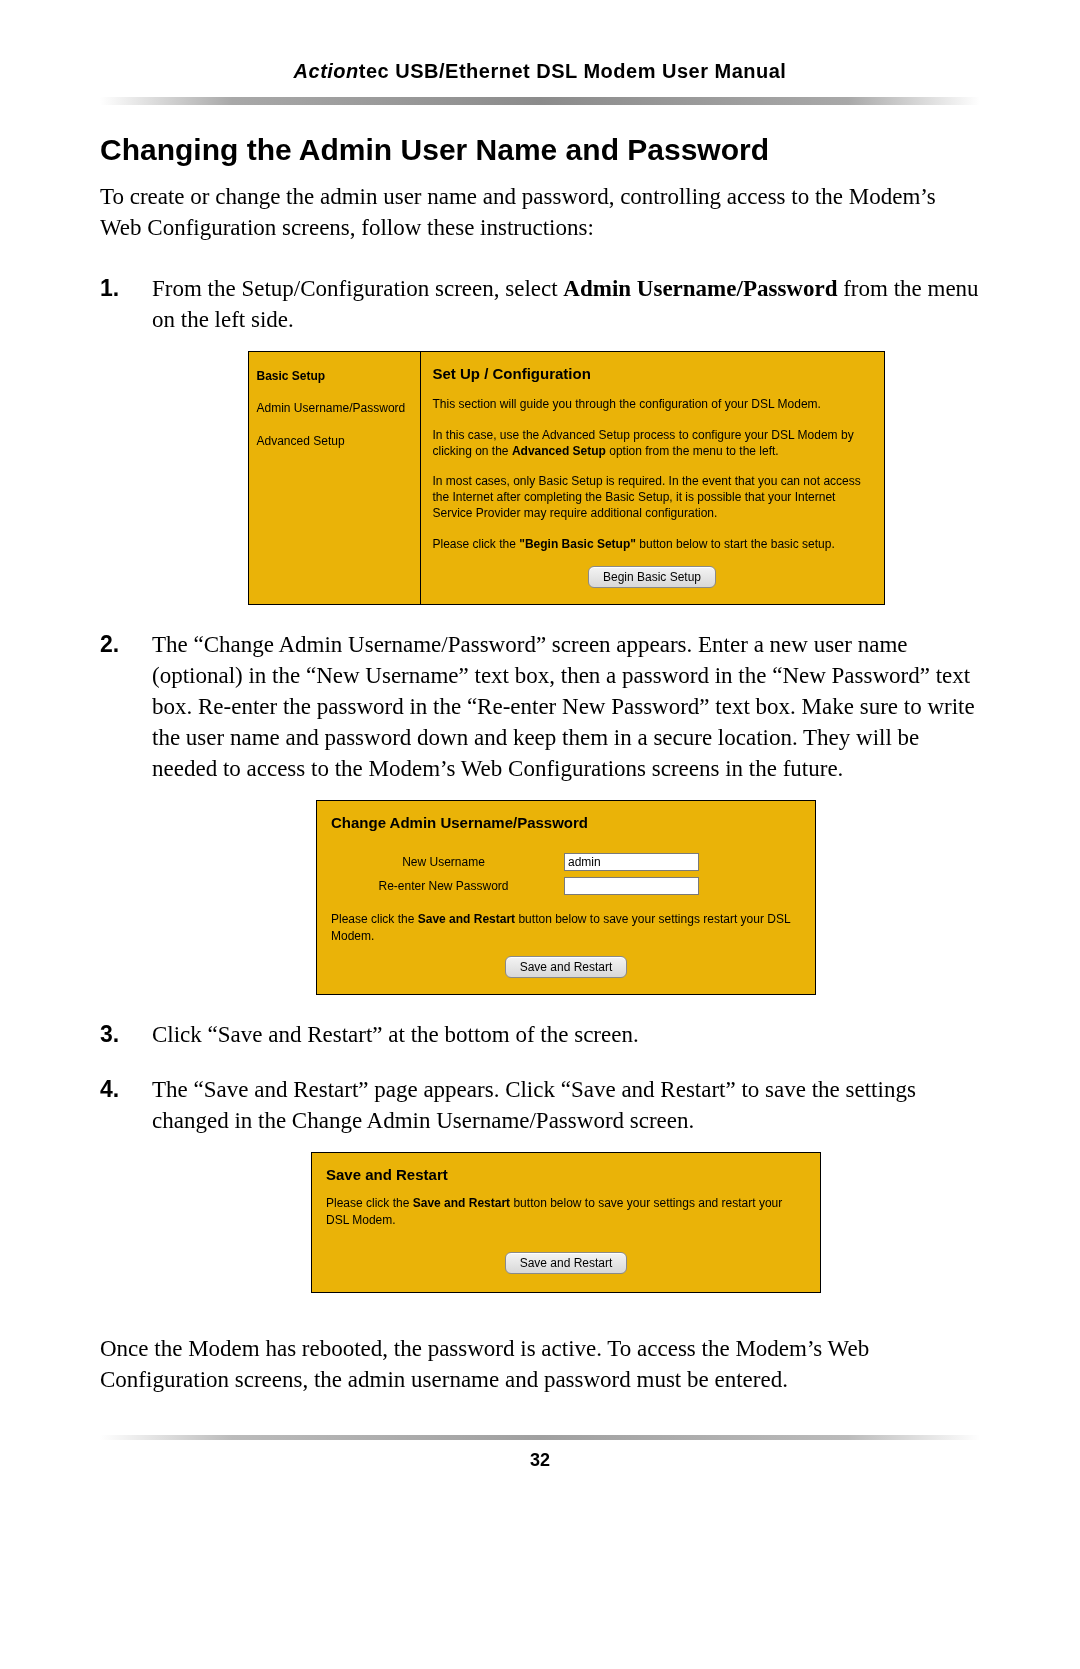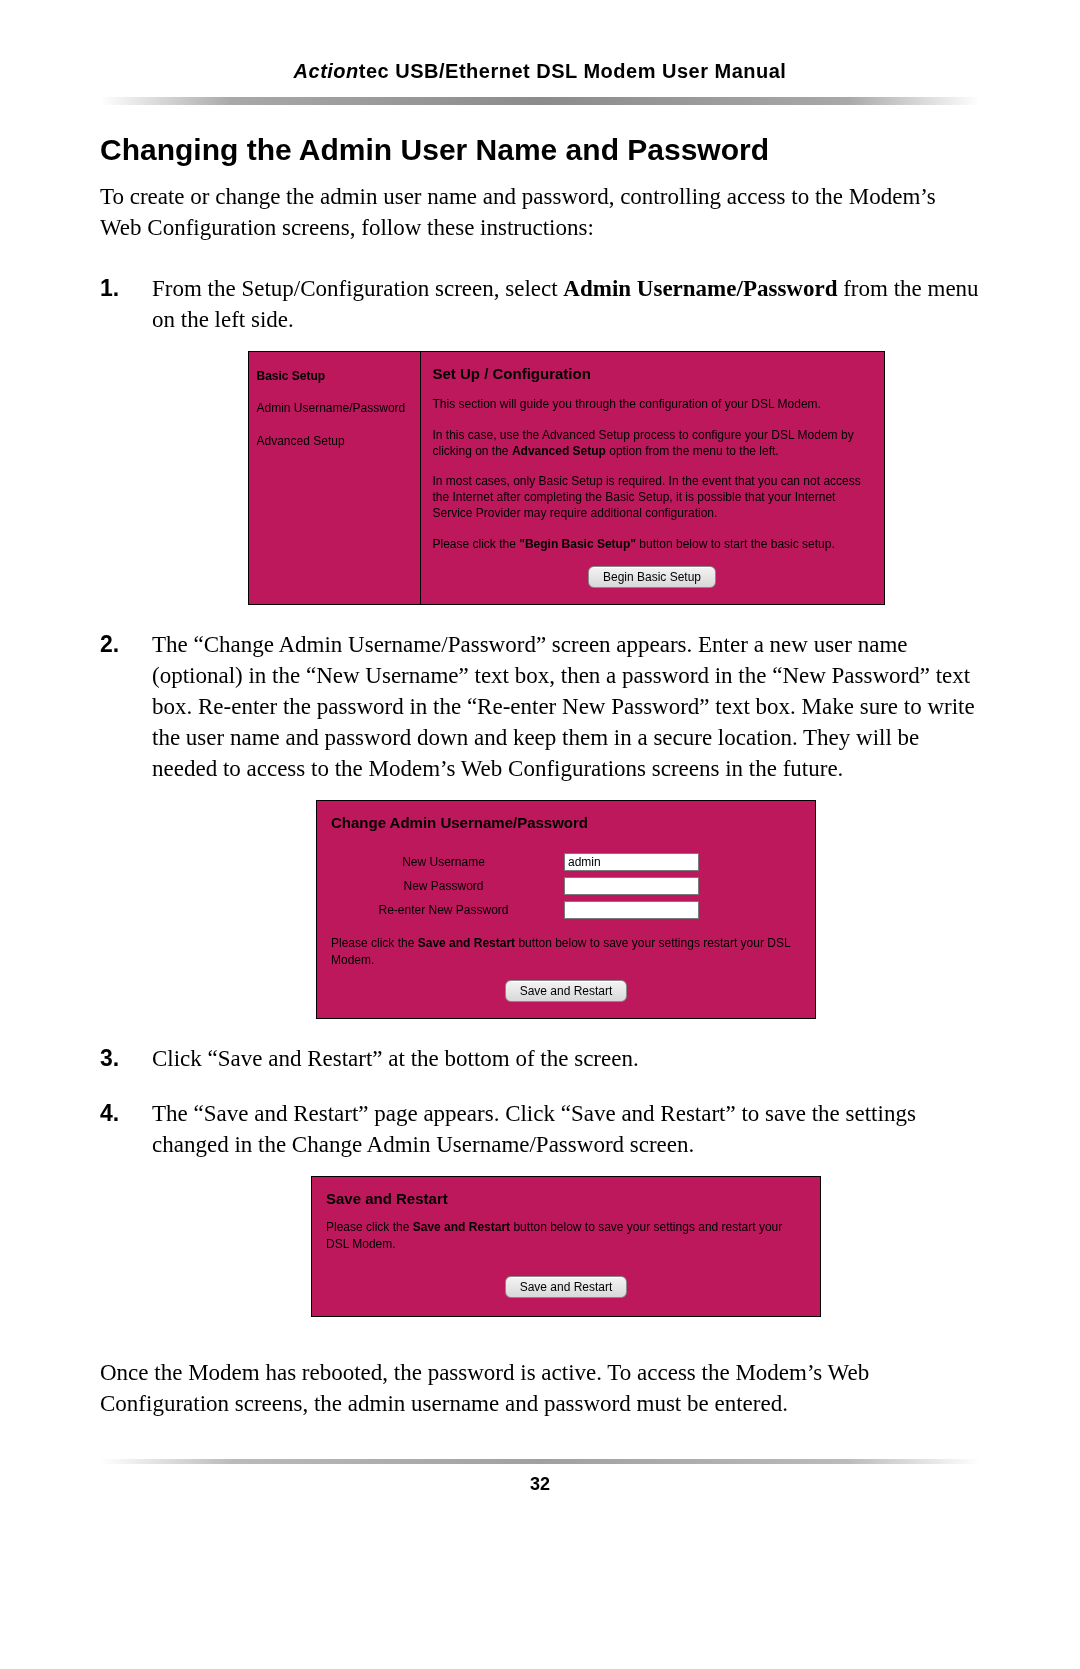--- a/index.html
+++ b/index.html
@@ -74,21 +74,21 @@
     font-family: Arial, Helvetica, sans-serif;
     font-weight: bold;
     font-size: 23px;
   }
   .bold-sans { font-family: inherit; font-weight: bold; }
 
   
   .panel {
     border: 1px solid #000;
     margin: 16px auto 12px auto;
-    background: #be185d;
+    background: #eab308;
     font-family: Verdana, Arial, sans-serif;
     font-size: 13px;
     color: #000;
   }
   .panel1 {
     width: 635px;
     display: flex;
   }
   .panel1 .sidebar {
     width: 172px;
@@ -234,24 +234,20 @@
       <span>The “Change Admin Username/Password” screen appears. Enter a new user name (optional) in the “New Username” text box, then a password in the “New Password” text box. Re-enter the password in the “Re-enter New Password” text box. Make sure to write the user name and password down and keep them in a secure location. They will be needed to access to the Modem’s Web Configurations screens in the future.</span>
 
       <div class="panel panel2">
         <h2>Change Admin Username/Password</h2>
 
         <div class="formrow">
           <label>New Username</label>
           <input type="text" value="admin" style="">
         </div>
         <div class="formrow">
-          <label>New Password</label>
-          <input type="password" value="" style="">
-        </div>
-        <div class="formrow">
           <label>Re-enter New Password</label>
           <input type="password" value="" style="">
         </div>
 
         <p class="note">
           <span>Please click the </span><strong>Save and Restart</strong><span> button below to save your settings restart your DSL Modem.</span>
         </p>
         <div class="center">
           <span class="btn">Save and Restart</span>
         </div>

